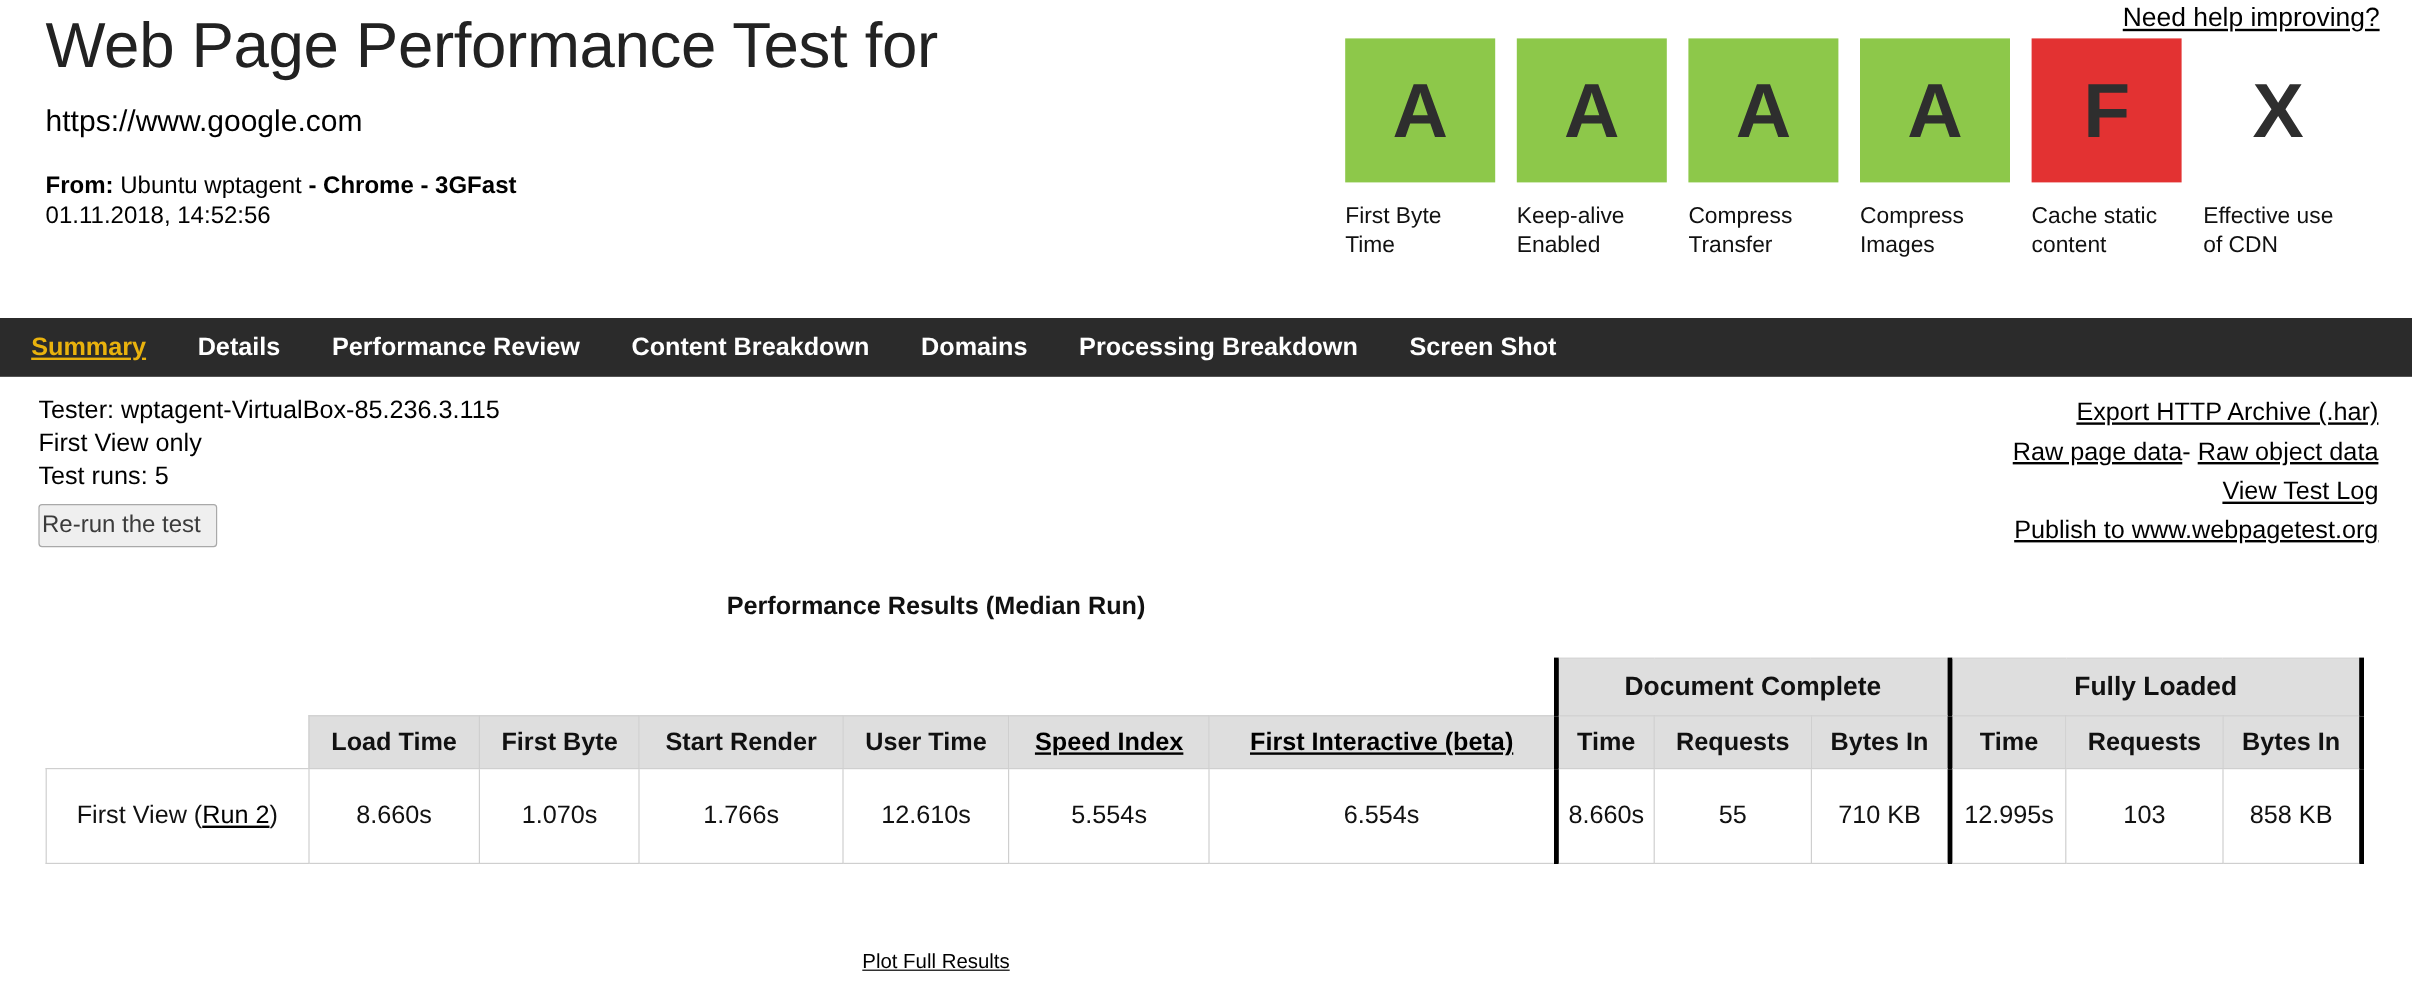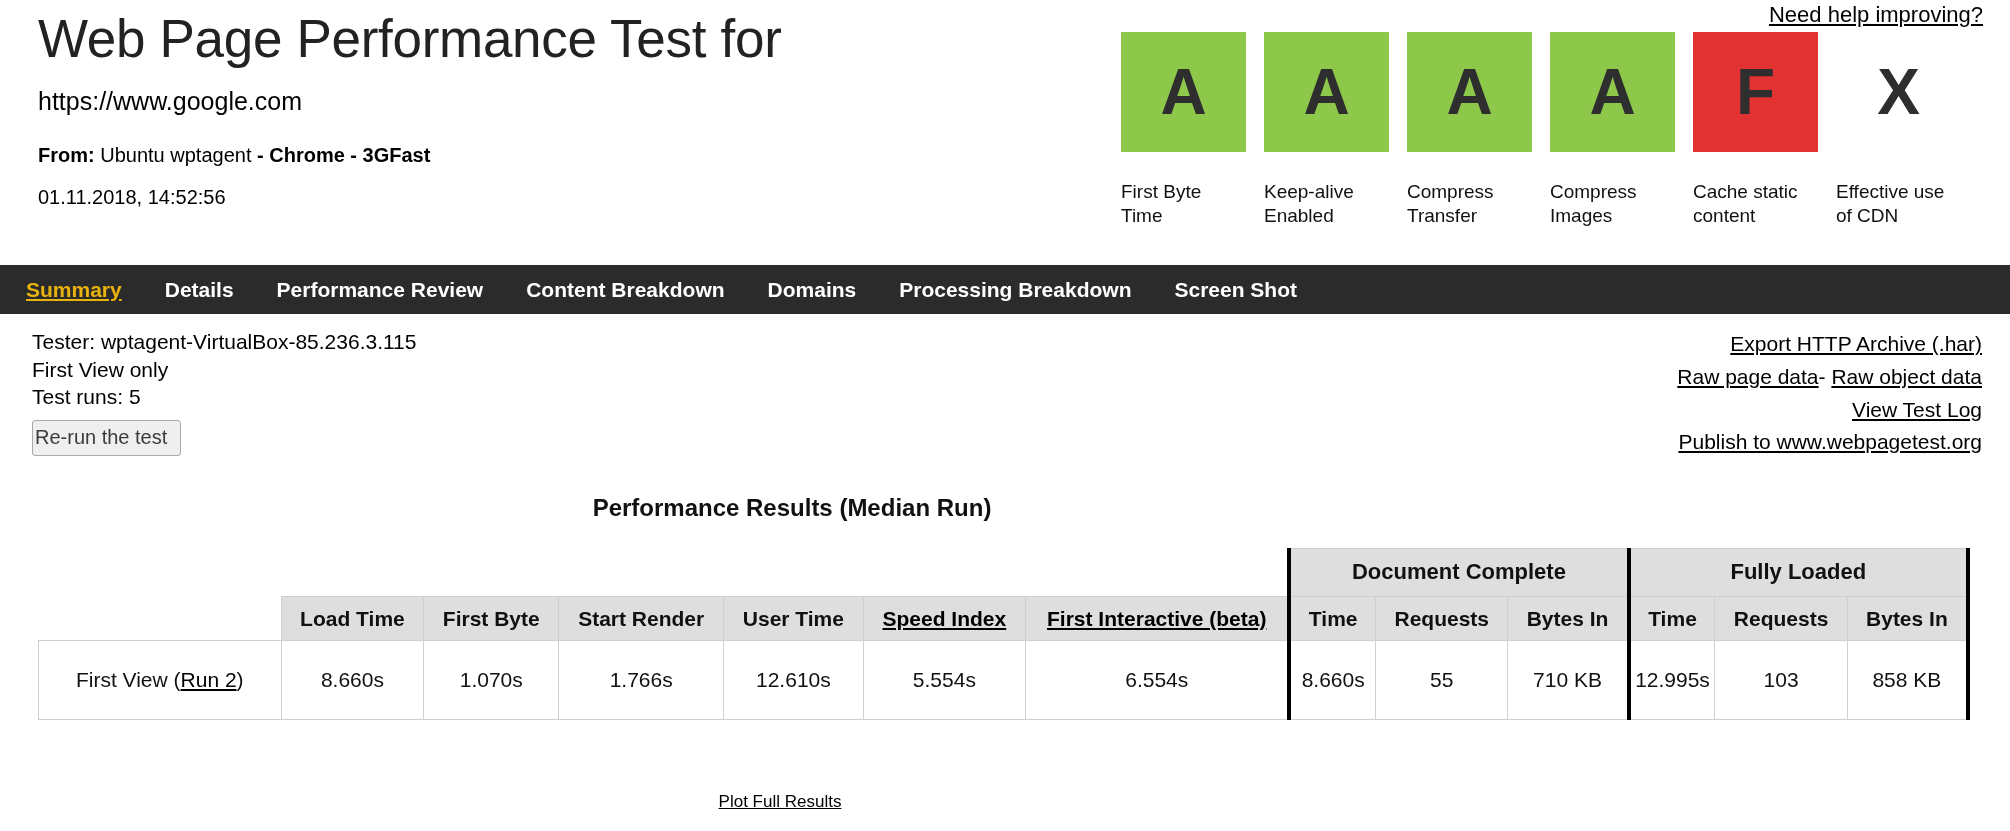--- a/index.html
+++ b/index.html
@@ -49,21 +49,21 @@
   }
   #from-line {
     font-size: 20px;
     margin-top: 28px;
   }
   #from-line .lbl { font-weight: bold; }
   #from-line .agent { font-weight: normal; }
   #from-line .sep-bold { font-weight: bold; }
   #test-date {
     font-size: 20px;
-    margin-top: 19px;
+    margin-top: 2px;
   }
 
   
   #need-help {
     position: absolute;
     right: 27px;
     top: 2px;
     font-size: 22px;
   }
 
@@ -86,21 +86,21 @@
     justify-content: center;
     font-size: 64px;
     font-weight: bold;
     color: #2e2e2e;
     line-height: 1;
     box-sizing: border-box;
   }
   .grade-label {
     font-size: 19px;
     line-height: 1.28;
-    margin-top: 28px;
+    margin-top: 17px;
     color: #111111;
     text-align: left;
   }
 
   
   #navbar {
     position: absolute;
     left: 0;
     top: 265px;
     width: 2010px;
@@ -150,25 +150,25 @@
     top: 328px;
     text-align: right;
     font-size: 21px;
     line-height: 1.56;
   }
   #info-right .row { white-space: nowrap; }
 
   
   #results-title {
     position: absolute;
-    left: 12px;
+    left: 0;
     top: 494px;
     width: 1560px;
     text-align: center;
-    font-size: 24px;
+    font-size: 21px;
     font-weight: bold;
     color: #111111;
   }
 
   #results-table-wrap {
     position: absolute;
     left: 38px;
     top: 548px;
     width: 1932px;
   }
@@ -183,21 +183,21 @@
     vertical-align: middle;
     font-weight: normal;
     padding: 0;
   }
   table.results th {
     background: #dedede;
     font-weight: bold;
     font-size: 21px;
     color: #111111;
     line-height: 1.22;
-    padding: 9px 16px;
+    padding: 9px 4px;
   }
   table.results th.corner {
     background: #ffffff;
     border: none;
   }
   table.results th.group {
     padding: 10px 4px;
     font-size: 22px;
   }
   table.results td {

